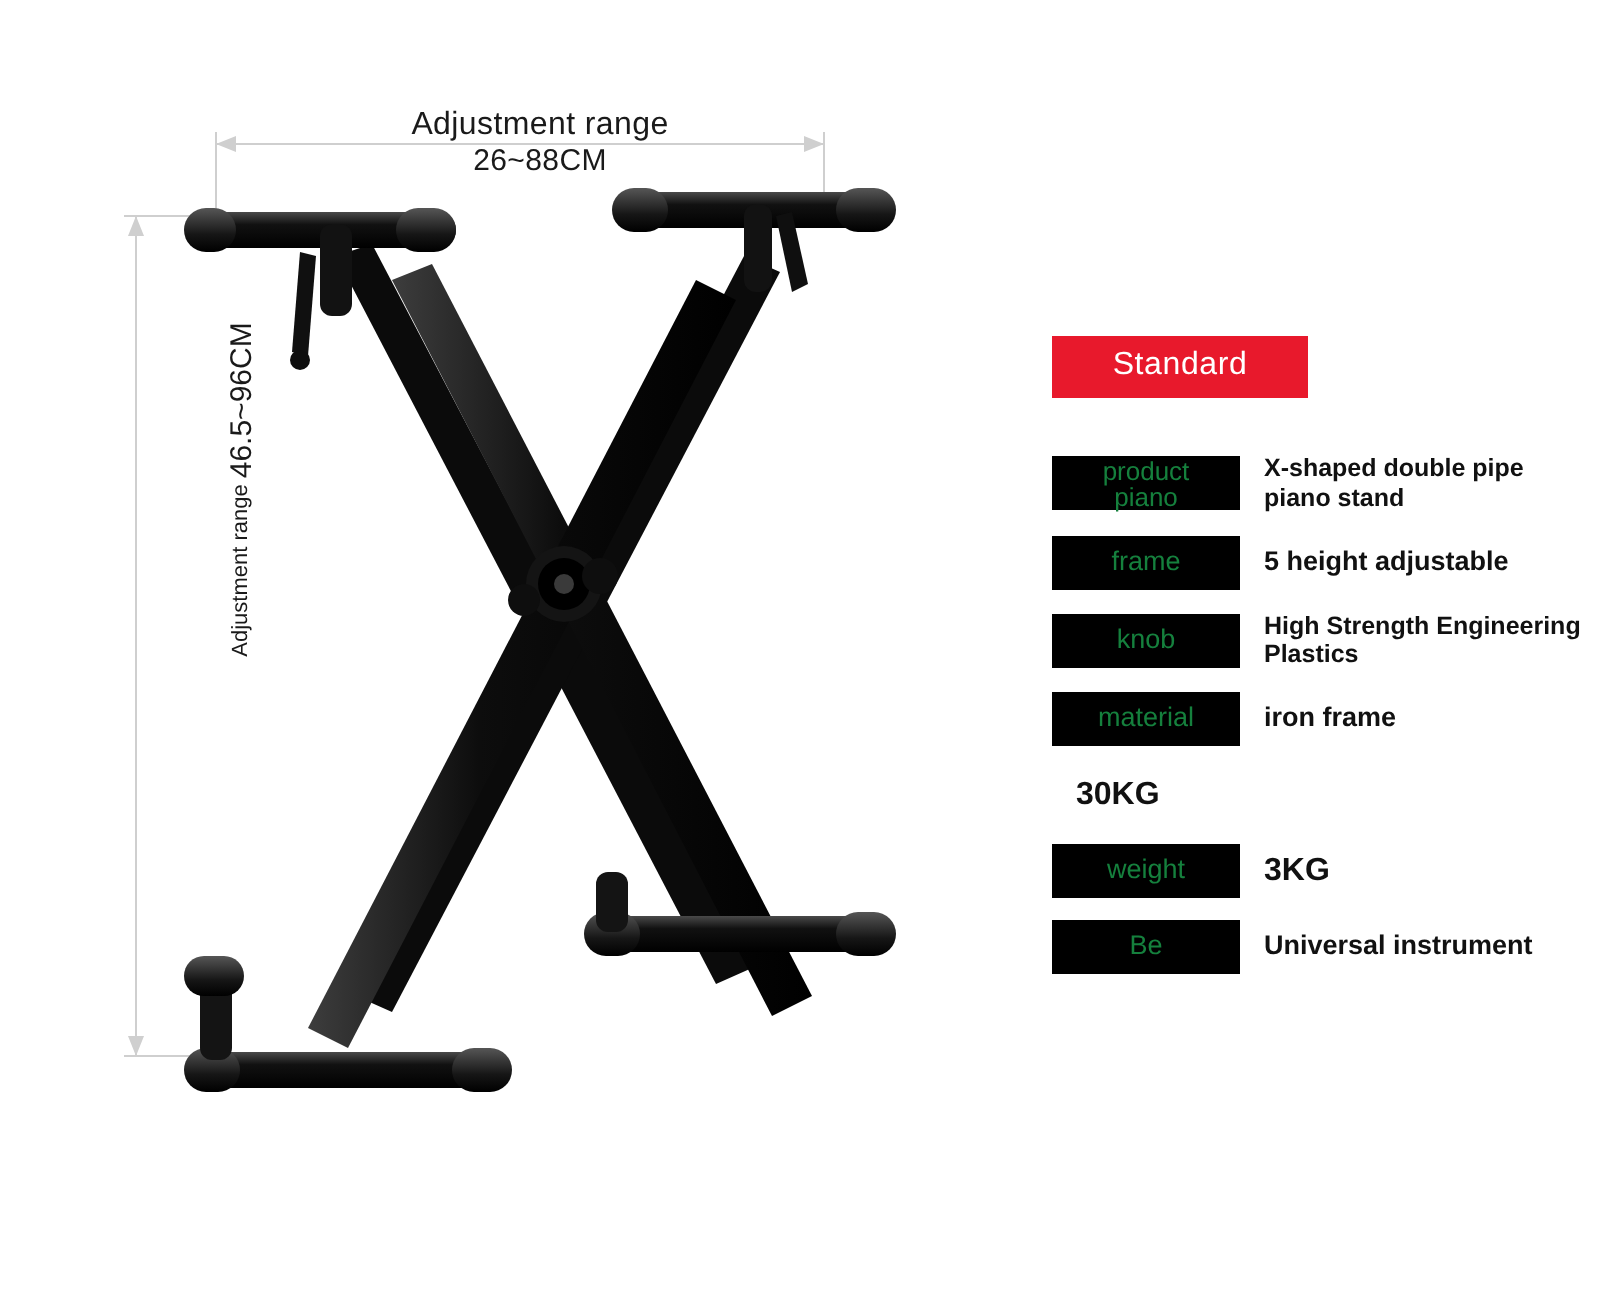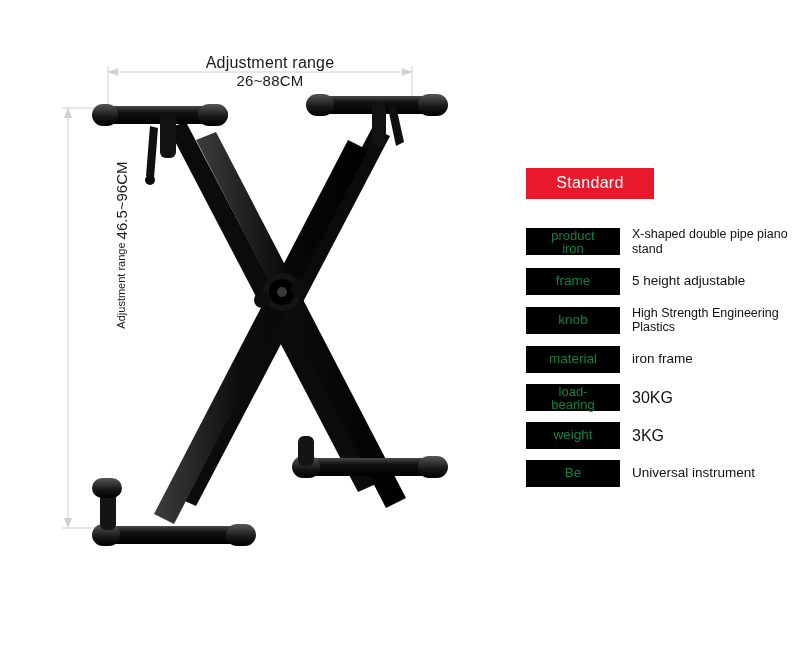--- a/index.html
+++ b/index.html
@@ -121,20 +121,21 @@
   .spec-key.two-line {
     font-size: 13px;
     line-height: 1.0;
   }
   .spec-val {
     margin-left: 12px;
     color: #111111;
     font-size: 13.5px;
     line-height: 1.2;
     max-width: 165px;
+    font-weight: bold;
   }
   .spec-val.lg {
     font-size: 16px;
   }
   .spec-val.sm {
     font-size: 12.5px;
     line-height: 1.18;
   }
 </style>
 </head>
@@ -251,21 +252,21 @@
   <div class="spec-panel">
 
     <span class="spec-title">Standard</span>
 
     <div class="spec-rows">
 
       <div class="spec-row">
         <div class="spec-key two-line">
           <span>
             <span>product</span><br>
-            <span>iron</span>
+            <span>piano</span>
           </span>
         </div>
         <div class="spec-val sm">X-shaped double pipe piano stand</div>
       </div>
 
       <div class="spec-row">
         <div class="spec-key">frame</div>
         <div class="spec-val">5 height adjustable</div>
       </div>
 
@@ -273,26 +274,20 @@
         <div class="spec-key">knob</div>
         <div class="spec-val sm">High Strength Engineering Plastics</div>
       </div>
 
       <div class="spec-row">
         <div class="spec-key">material</div>
         <div class="spec-val">iron frame</div>
       </div>
 
       <div class="spec-row">
-        <div class="spec-key two-line">
-          <span>
-            <span>load-</span><br>
-            <span>bearing</span>
-          </span>
-        </div>
         <div class="spec-val lg">30KG</div>
       </div>
 
       <div class="spec-row">
         <div class="spec-key">weight</div>
         <div class="spec-val lg">3KG</div>
       </div>
 
       <div class="spec-row">
         <div class="spec-key">Be</div>

